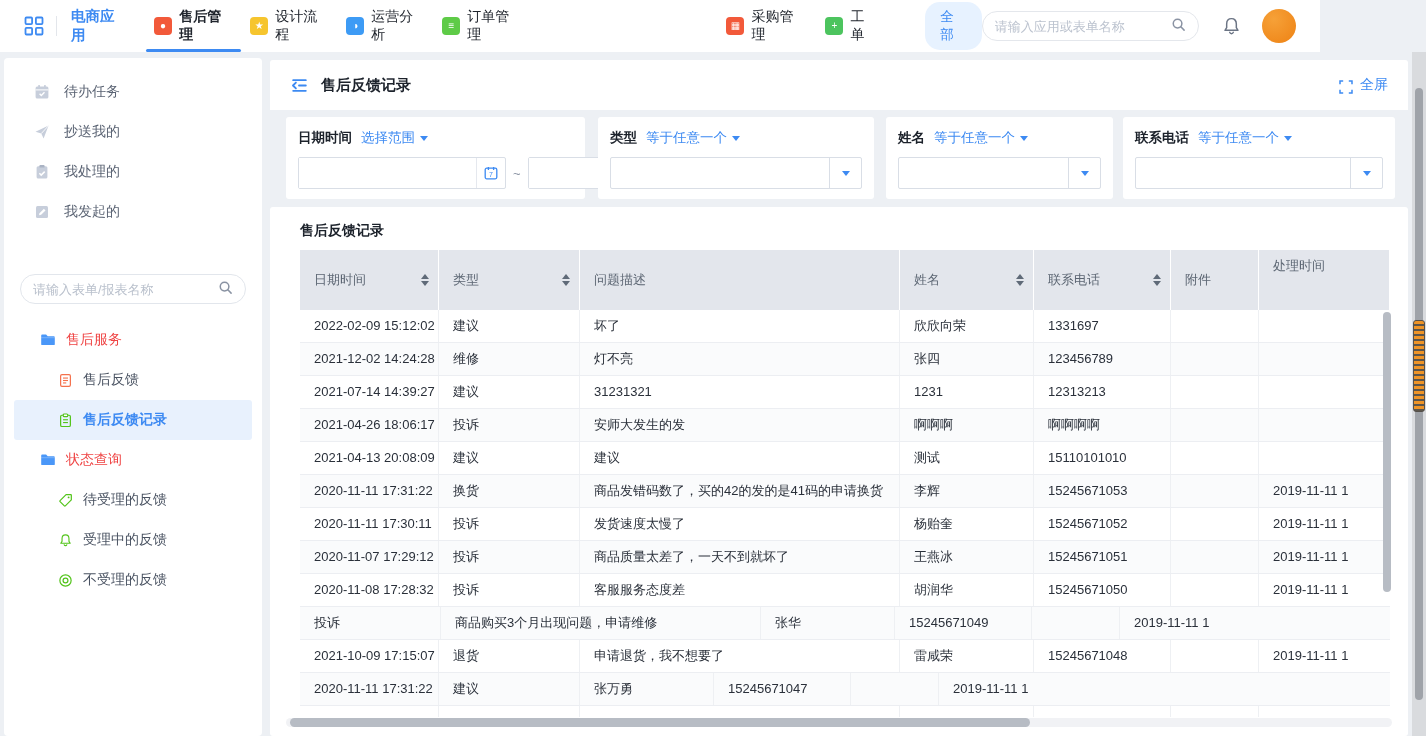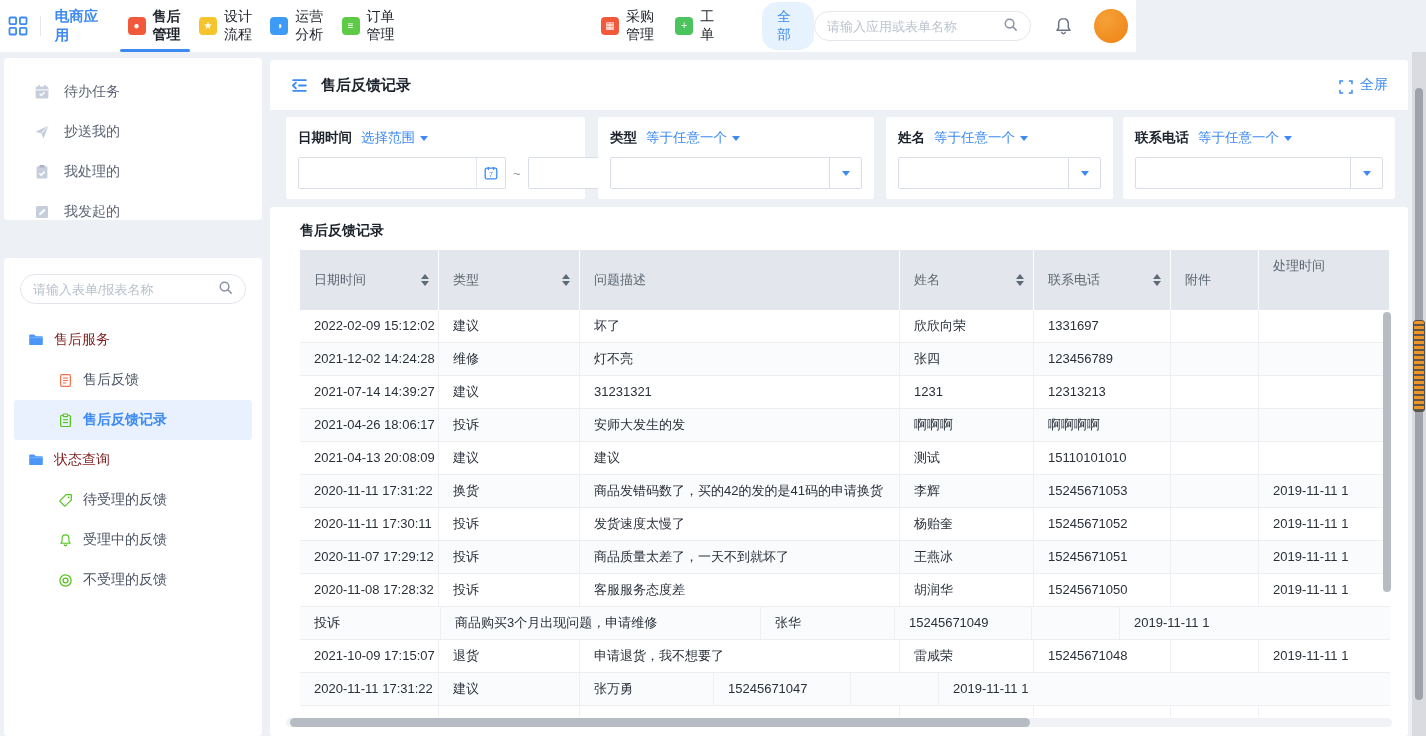--- a/index.html
+++ b/index.html
@@ -1,50 +1,50 @@
 <!DOCTYPE html>
 <html><head>
 <meta charset="utf-8">
 <style>
   *{margin:0;padding:0;box-sizing:border-box}
   html,body{width:1426px;height:736px;overflow:hidden}
   body{position:relative;background:#edf0f4;font-family:"Liberation Sans","DejaVu Sans",sans-serif;-webkit-font-smoothing:antialiased}
 
   
-  .topbar{position:absolute;left:0;top:0;width:1136px;height:52px;background:#fff;display:flex;align-items:center;padding:0 8px;z-index:6}
+  .topbar{position:absolute;left:0;top:0;width:1320px;height:52px;background:#fff;display:flex;align-items:center;padding:0 24px;z-index:6}
   .grid-ic{display:flex;align-items:center;cursor:pointer}
   .tb-divider{width:1px;height:20px;background:#e3e6eb;margin:0 14px 0 12px}
   .home-label{color:#3d8af2;font-weight:700;font-size:14.5px;cursor:pointer}
   .topnav{display:flex;align-items:center;height:52px}
   .nav-item{display:flex;align-items:center;height:52px;position:relative;cursor:pointer;margin-left:17px}
   .nav-item:first-child{margin-left:26px}
   .nav-item:nth-child(5){margin-left:205px}
   .nav-item:nth-child(6){margin-left:20px}
   .nav-ic{width:18px;height:18px;border-radius:4px;color:#fff;font-size:10px;line-height:18px;text-align:center;margin-right:7px;flex:none}
   .nav-lbl{font-size:14px;color:#20252d}
   .nav-item.active .nav-lbl{font-weight:700}
   .nav-item.active::after{content:"";position:absolute;left:-8px;right:-8px;bottom:0;height:3px;background:#3d8af2;border-radius:2px}
   .all-pill{margin-left:48px;background:#e7f2ff;color:#3d8af2;font-size:13.5px;border-radius:15px;padding:6px 15px;cursor:pointer}
   .tb-search{margin-left:auto;width:220px;height:30px;border:1px solid #e4e7ec;border-radius:16px;display:flex;align-items:center;padding:0 12px;margin-right:22px}
   .tb-search input{border:none;outline:none;flex:1;font-size:13px;color:#333;background:transparent;font-family:inherit}
   .tb-search input::placeholder{color:#bcc3cf}
   .tb-bell{cursor:pointer;display:flex;align-items:center;margin-right:20px}
   .avatar{width:34px;height:34px;border-radius:50%;background:radial-gradient(circle at 35% 30%,#f6a138,#ee8214);cursor:pointer;flex:none}
 
   
-  .side-card1{position:absolute;left:4px;top:58px;width:258px;height:162px;background:#fff;border-radius:4px;padding-top:14px}
+  .side-card1{position:absolute;left:4px;top:58px;width:258px;height:246px;background:#fff;border-radius:4px;padding-top:14px}
   .quick-row{display:flex;align-items:center;height:40px;padding-left:30px;gap:14px;font-size:14px;color:#5a6373;cursor:pointer}
   .q-ic{display:flex;align-items:center;width:16px;flex:none}
   .side-card2{position:absolute;left:4px;top:258px;width:258px;height:478px;background:#fff;border-radius:4px;padding-top:16px}
   .side-search{margin:0 16px;height:30px;border:1px solid #e2e6ec;border-radius:16px;display:flex;align-items:center;padding:0 12px}
   .side-search input{border:none;outline:none;flex:1;font-size:13px;color:#333;background:transparent;font-family:inherit}
   .side-search input::placeholder{color:#b9c0cc}
   .tree{margin-top:16px}
   .tree-row{display:flex;align-items:center;height:40px;font-size:14px;color:#4a5362;cursor:pointer;gap:10px}
-  .tree-row.folder{padding-left:24px;color:#7f1d1d}
+  .tree-row.folder{padding-left:36px;color:#ef4444}
   .tree-row.leaf{padding-left:54px}
   .tree-row.leaf.selected{background:#e8f1fd;color:#3d8af2;font-weight:600;margin:0 10px;padding-left:44px;border-radius:3px}
   .t-ic{display:flex;align-items:center;flex:none}
 
   
   .main-header{position:absolute;left:270px;top:60px;width:1138px;height:50px;background:#fff;display:flex;align-items:center;padding:0 20px;border-radius:3px 3px 0 0}
   .fold-ic{display:flex;align-items:center;cursor:pointer}
   .mh-title{font-size:15px;font-weight:700;color:#1c222b;margin-left:12px}
   .mh-right{margin-left:auto;display:flex;align-items:flex-end;gap:7px;color:#3d8af2;font-size:14px;cursor:pointer}
 

